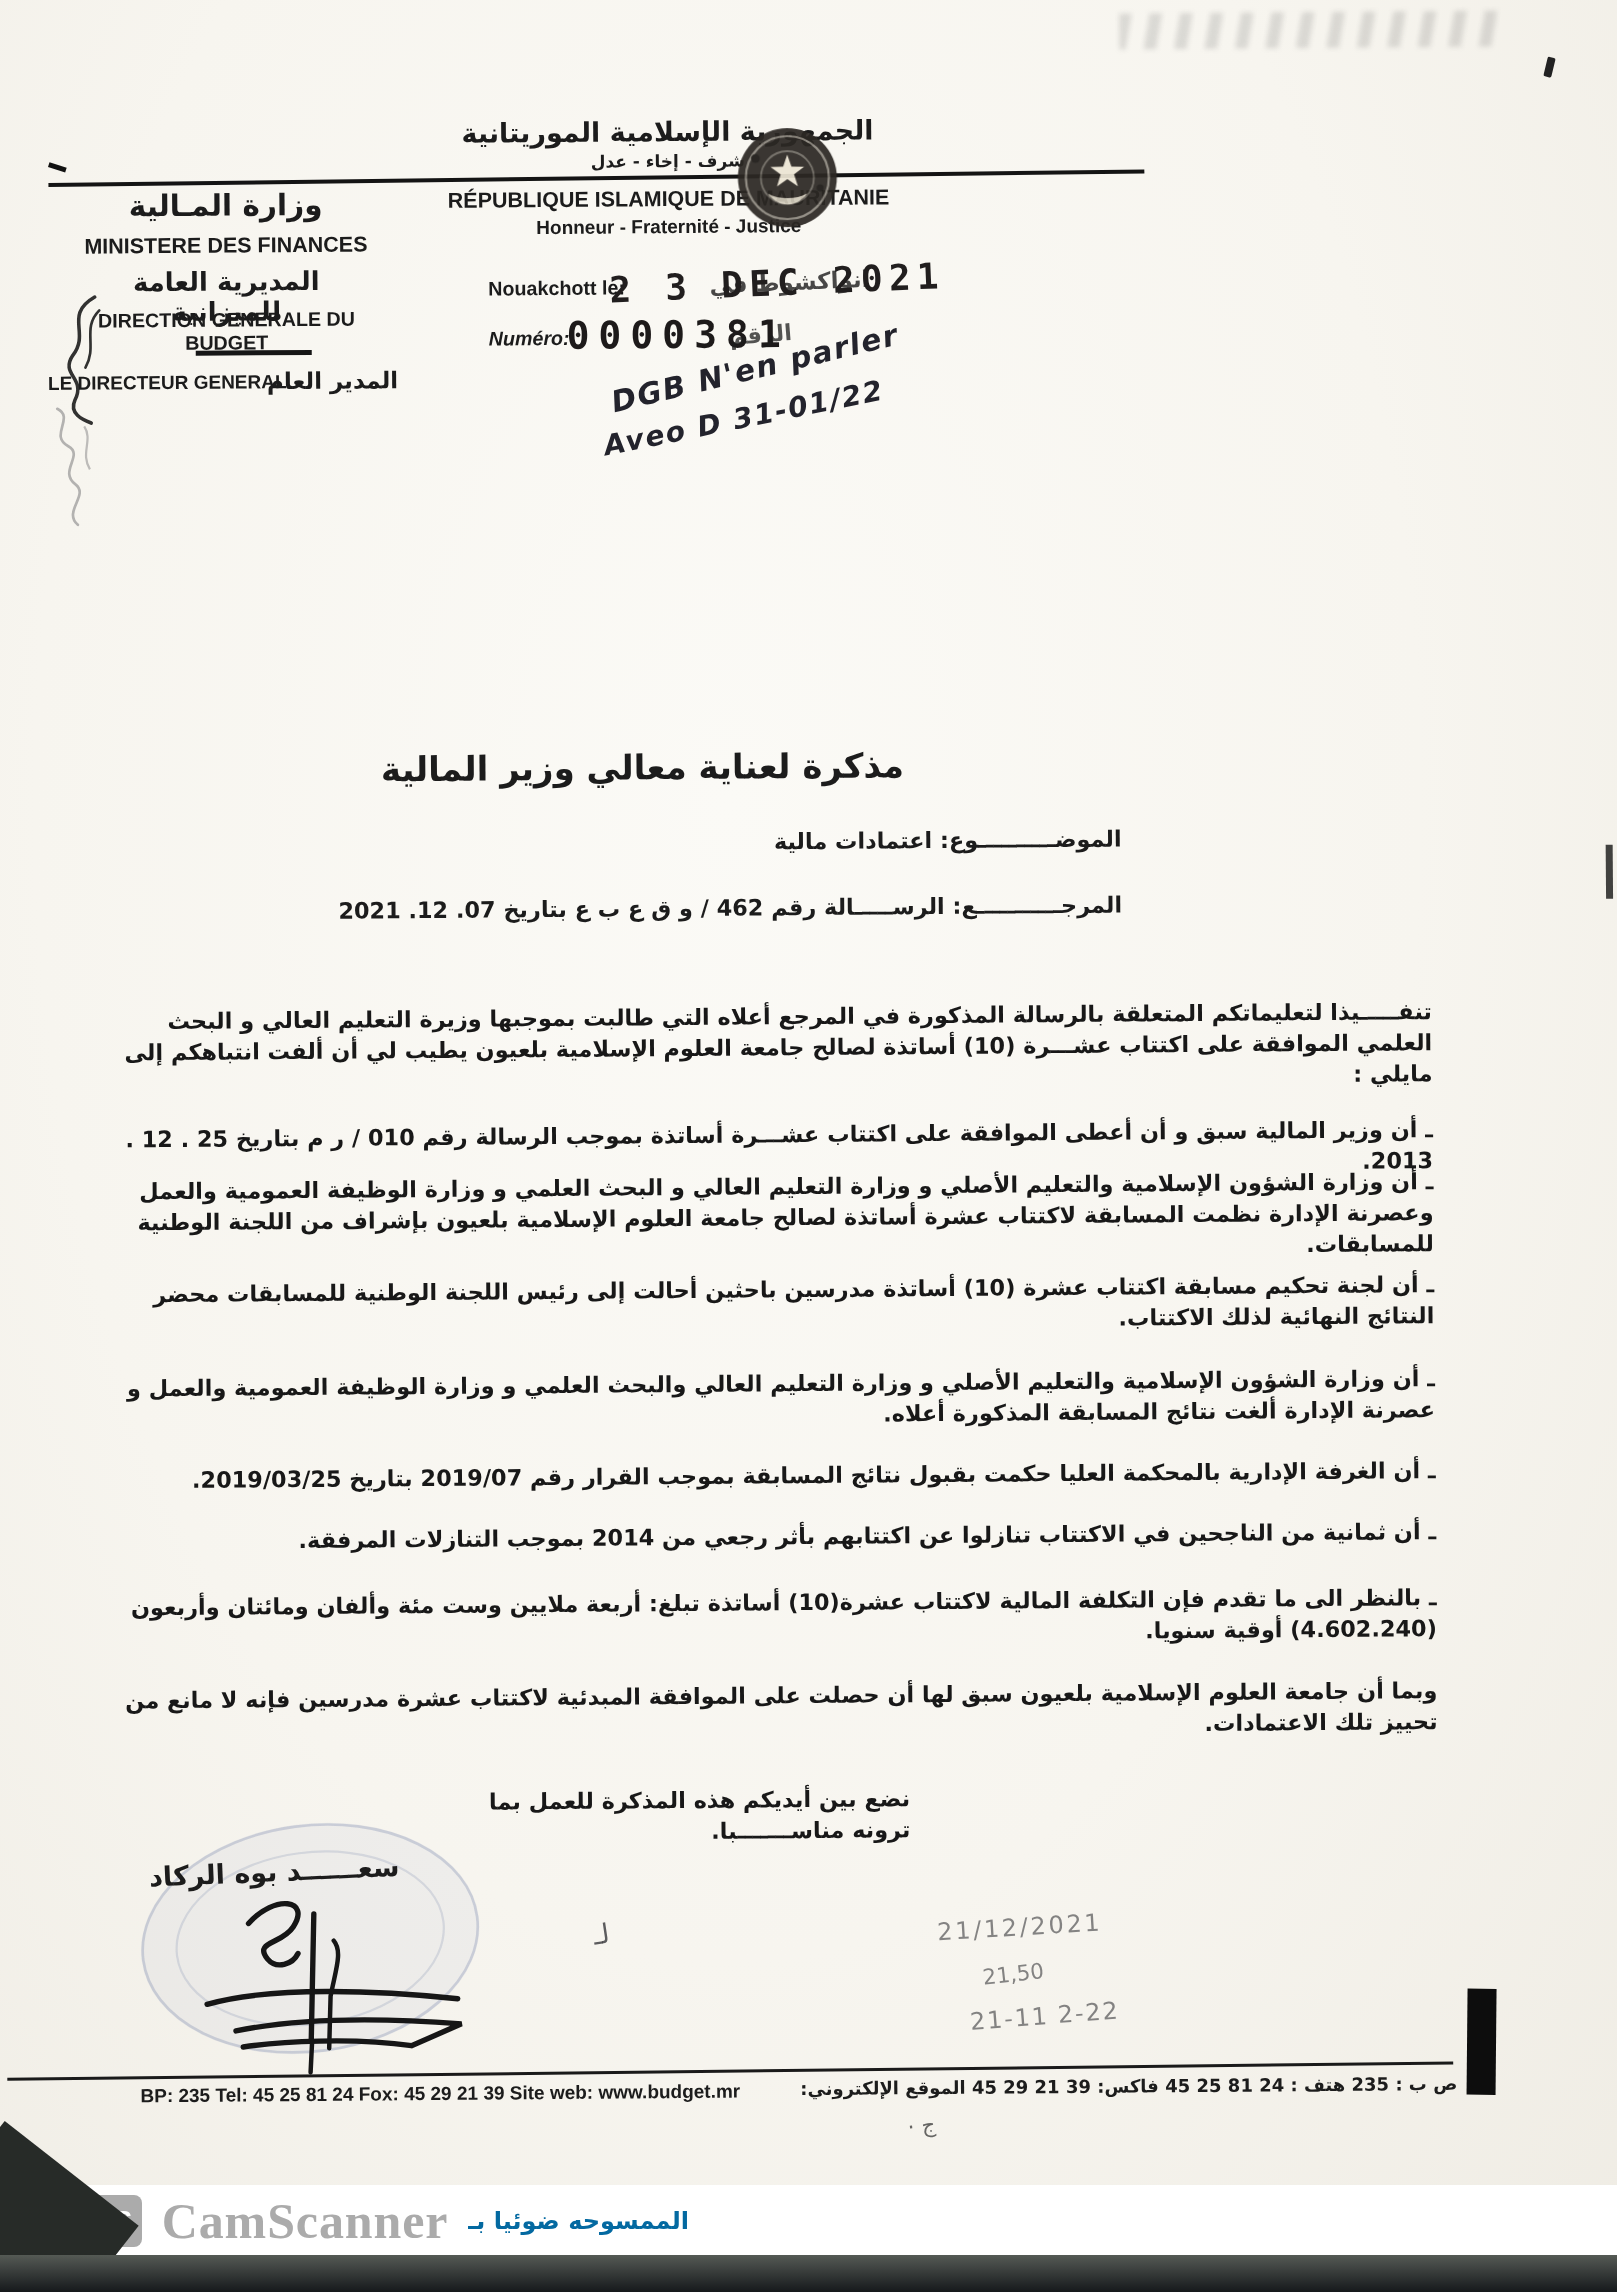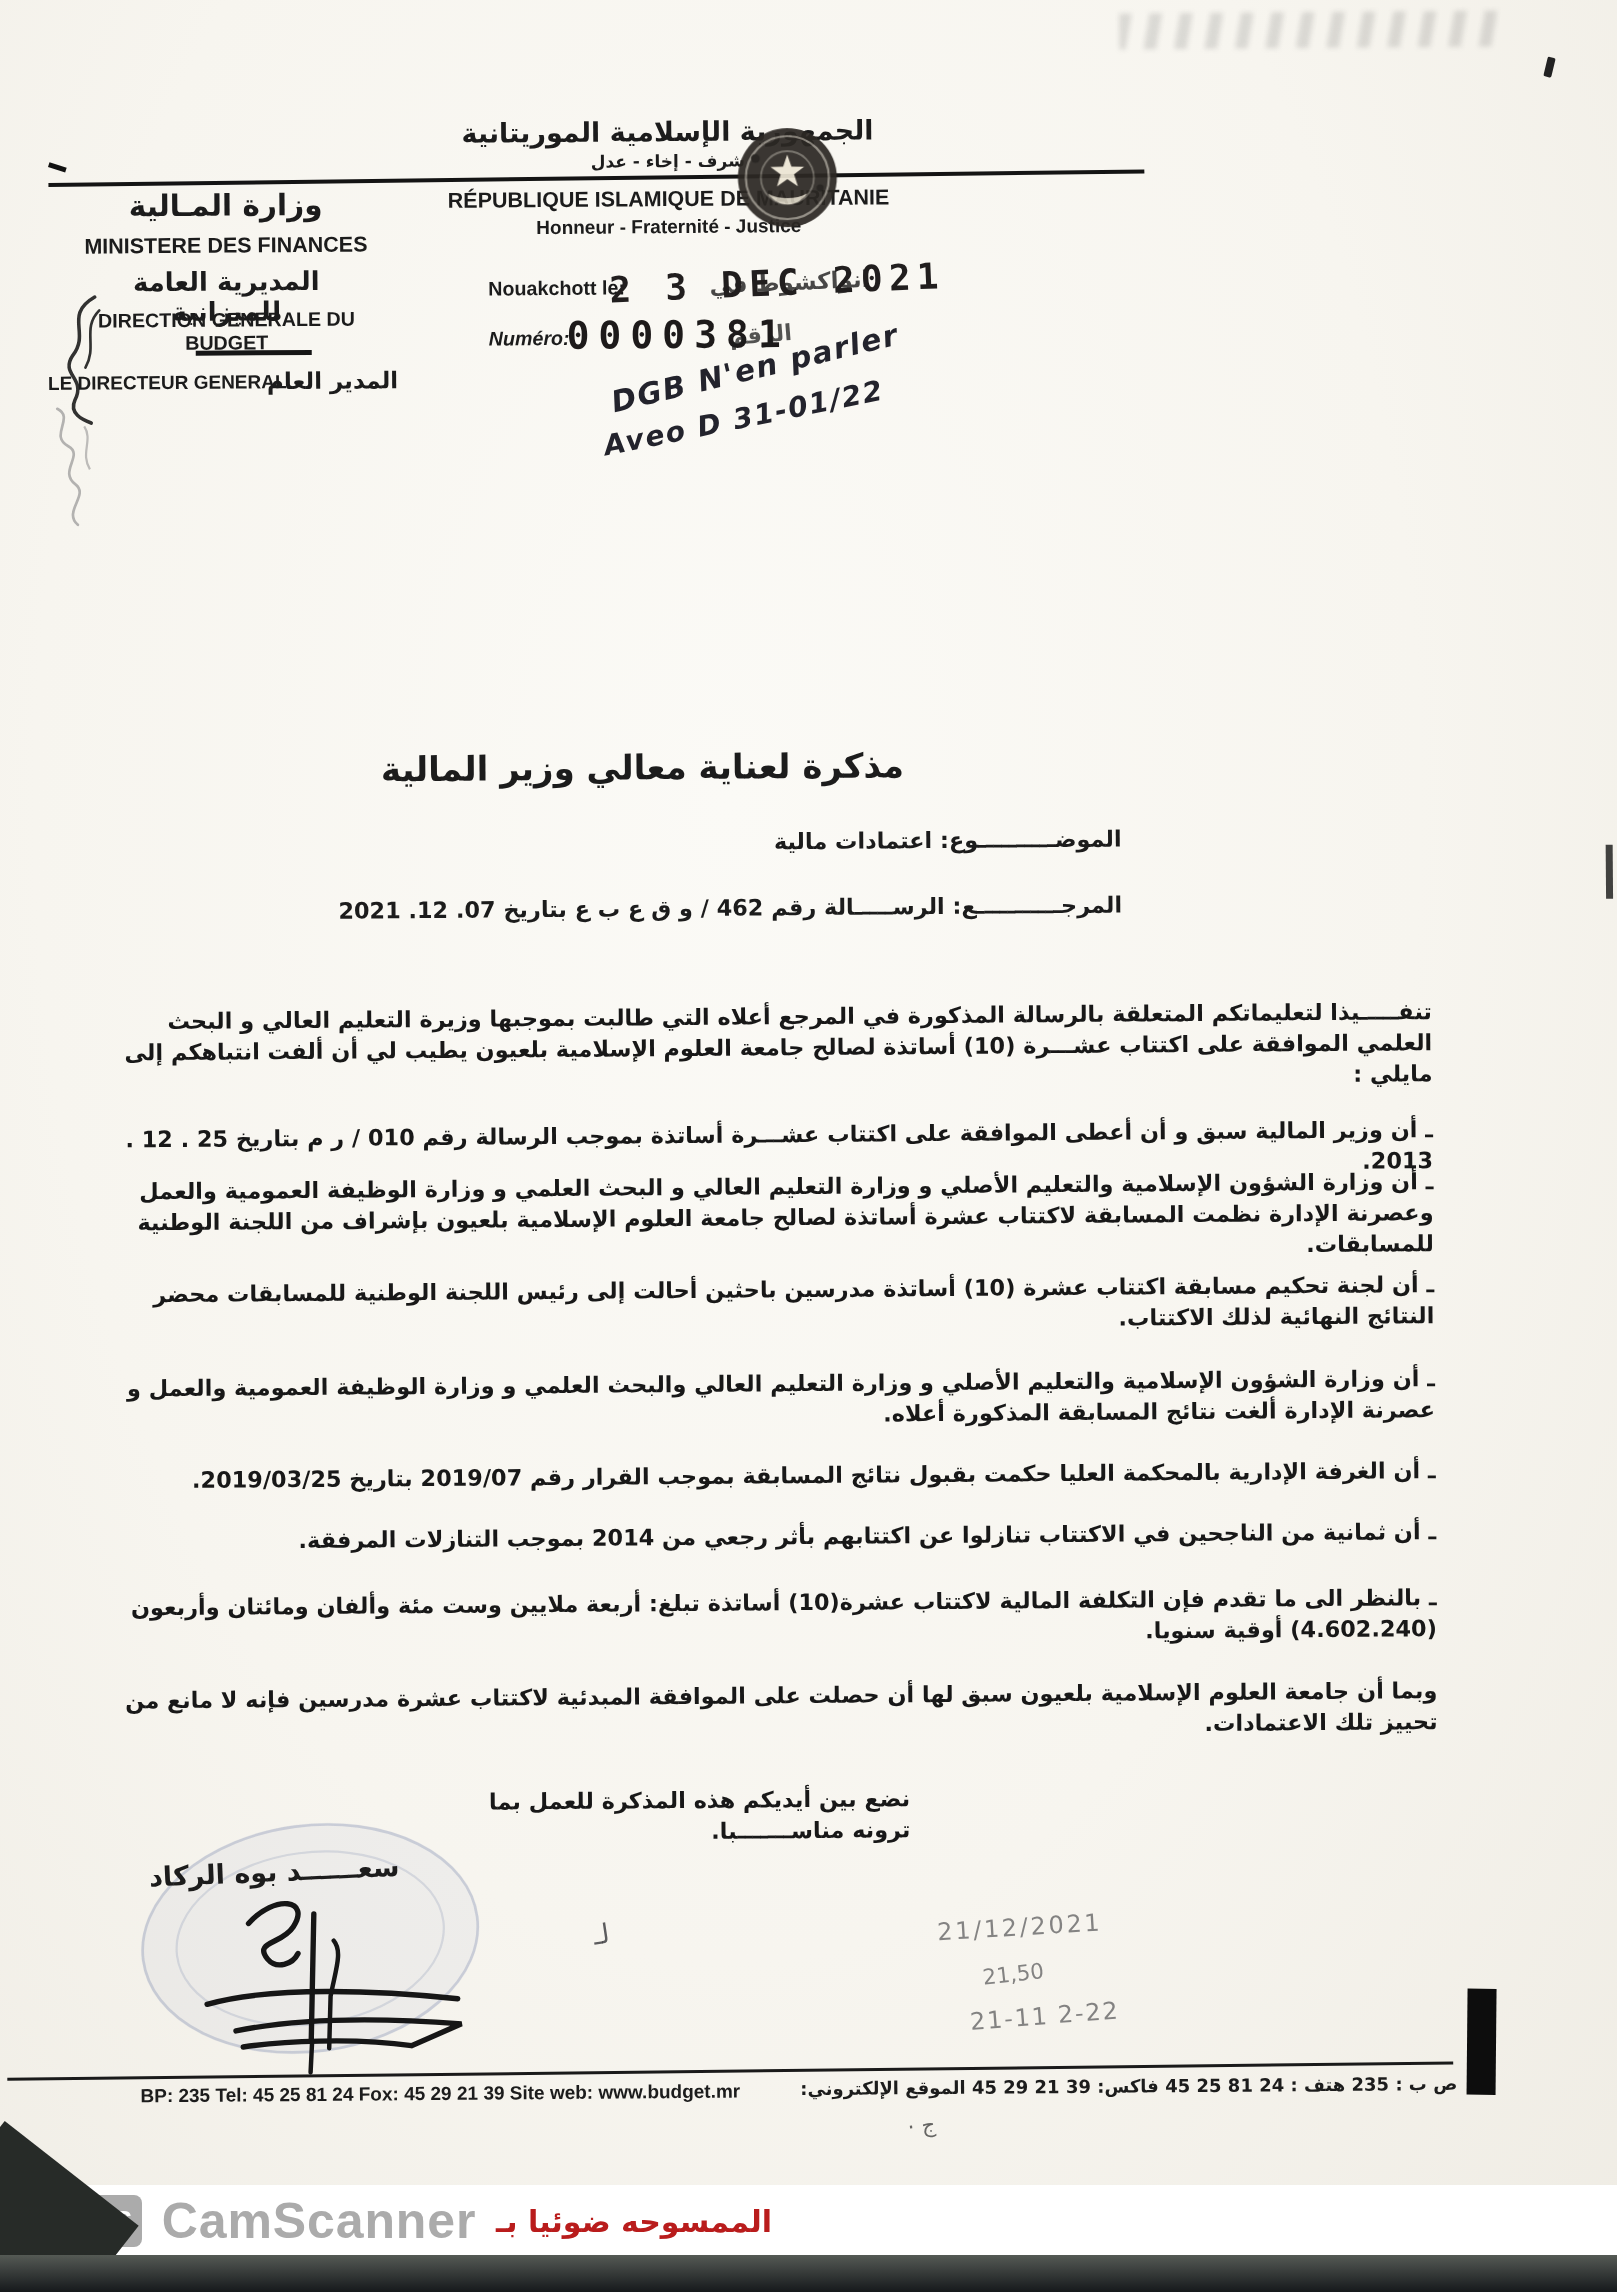--- a/index.html
+++ b/index.html
@@ -74,22 +74,22 @@
   .tr-dot{top:63px;left:1554px;width:8px;height:19.7px;background:#222;transform:rotate(14deg);border-radius:1.8px;}
   .tr-smudge{top:16px;left:1128px;width:385px;height:36px;background:repeating-linear-gradient(100deg,rgba(90,90,90,.18) 0 12.5px,transparent 12.5px 30px);filter:blur(2.7px);}
   .margin-scribble{top:394px;left:36px;width:81px;height:143px;opacity:.55;}
   .left-flourish{top:287px;left:52px;width:72px;height:134px;opacity:.9;}
   .edge-tick{top:851px;left:1608px;width:7.2px;height:54px;background:rgba(20,20,20,.8);}
   
   .scan-edge{top:2189px;left:72px;width:564px;height:3.6px;background:#171717;transform:rotate(-0.7deg);opacity:.9;}
   .cam-strip{position:absolute;top:2185px;left:0;width:1617px;height:72px;background:#ffffff;}
   .cam-inner{position:absolute;top:7.2px;left:85px;display:flex;align-items:center;gap:19.7px;}
   .cs-logo{width:57px;height:52px;background:#ababab;border-radius:8px;display:flex;align-items:center;justify-content:center;color:#fff;font-weight:800;font-size:27px;font-family:"Liberation Sans",sans-serif;}
-  .cam-brand{font-size:50px;font-weight:700;color:#ababab;font-family:Liberation Sans, sans-serif;letter-spacing:0.9px;}
-  .cam-ar{font-size:30px;font-weight:700;color:#b91c1c;}
+  .cam-brand{font-size:50px;font-weight:700;color:#ababab;font-family:Liberation Serif, serif;letter-spacing:0.9px;}
+  .cam-ar{font-size:24px;font-weight:700;color:#0369a1;}
   .bottom-band{position:absolute;bottom:0;left:0;width:1617px;height:38px;background:linear-gradient(#555a55,#14171a);}
   .bl-wedge{position:absolute;left:-49px;bottom:16px;width:170px;height:116px;background:#272b28;transform:rotate(38deg);}
 </style>
 </head>
 <body>
 
 <div class="page">
   <div class="tilt">
 
     <div class="abs rep-ar ar">الجمهورية الإسلامية الموريتانية</div>

